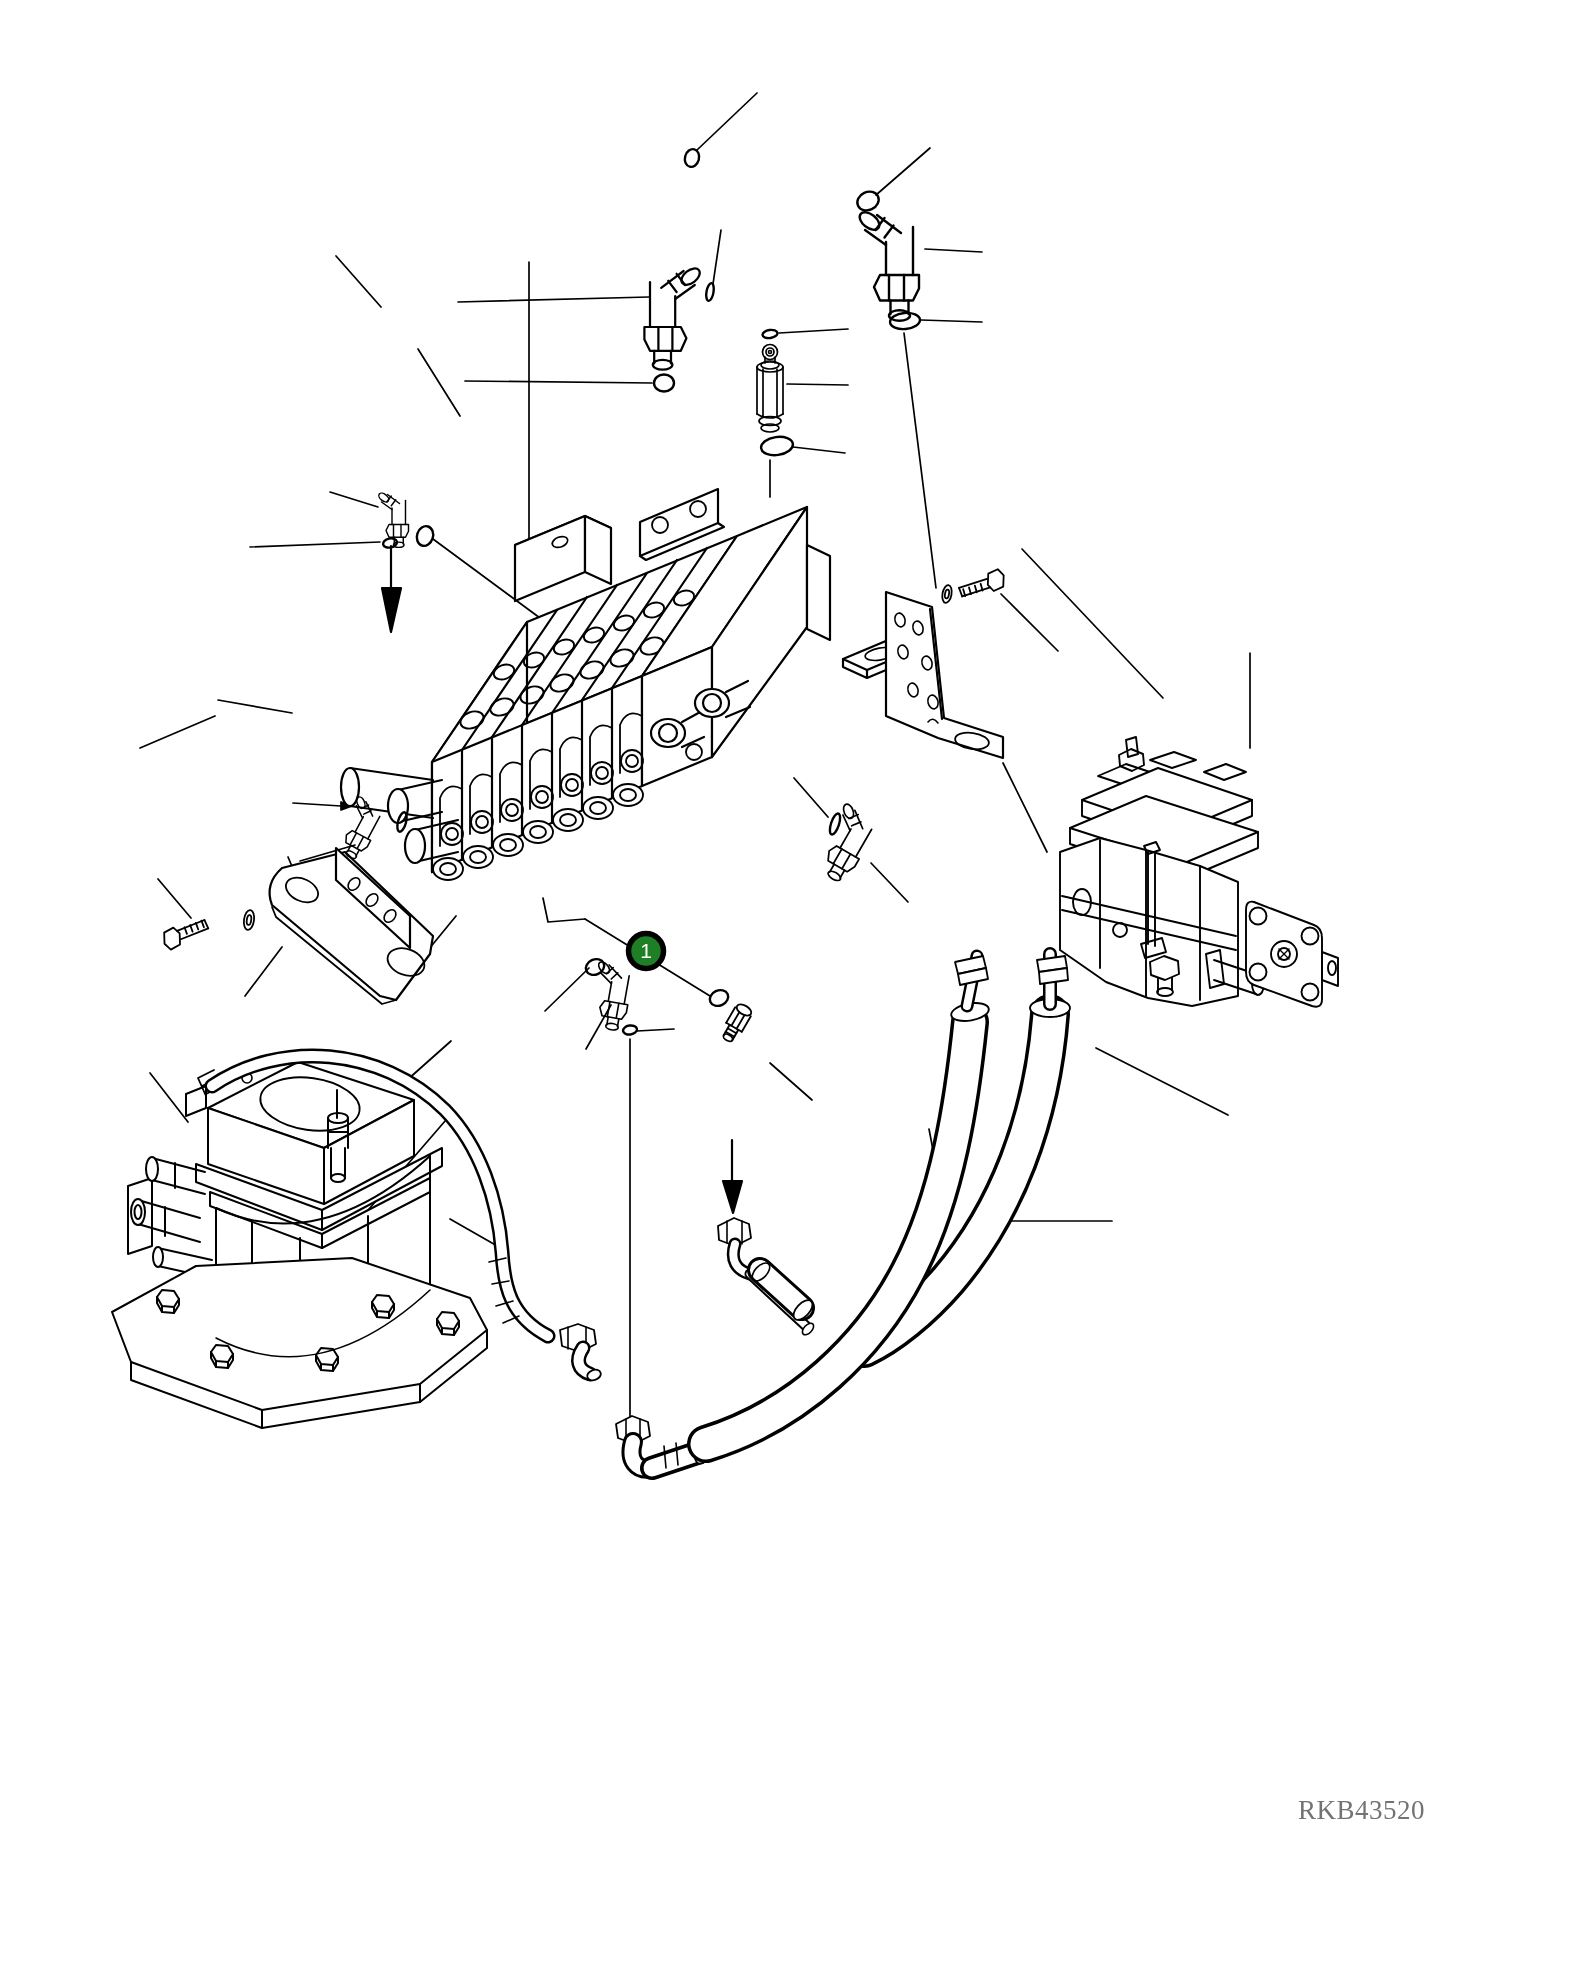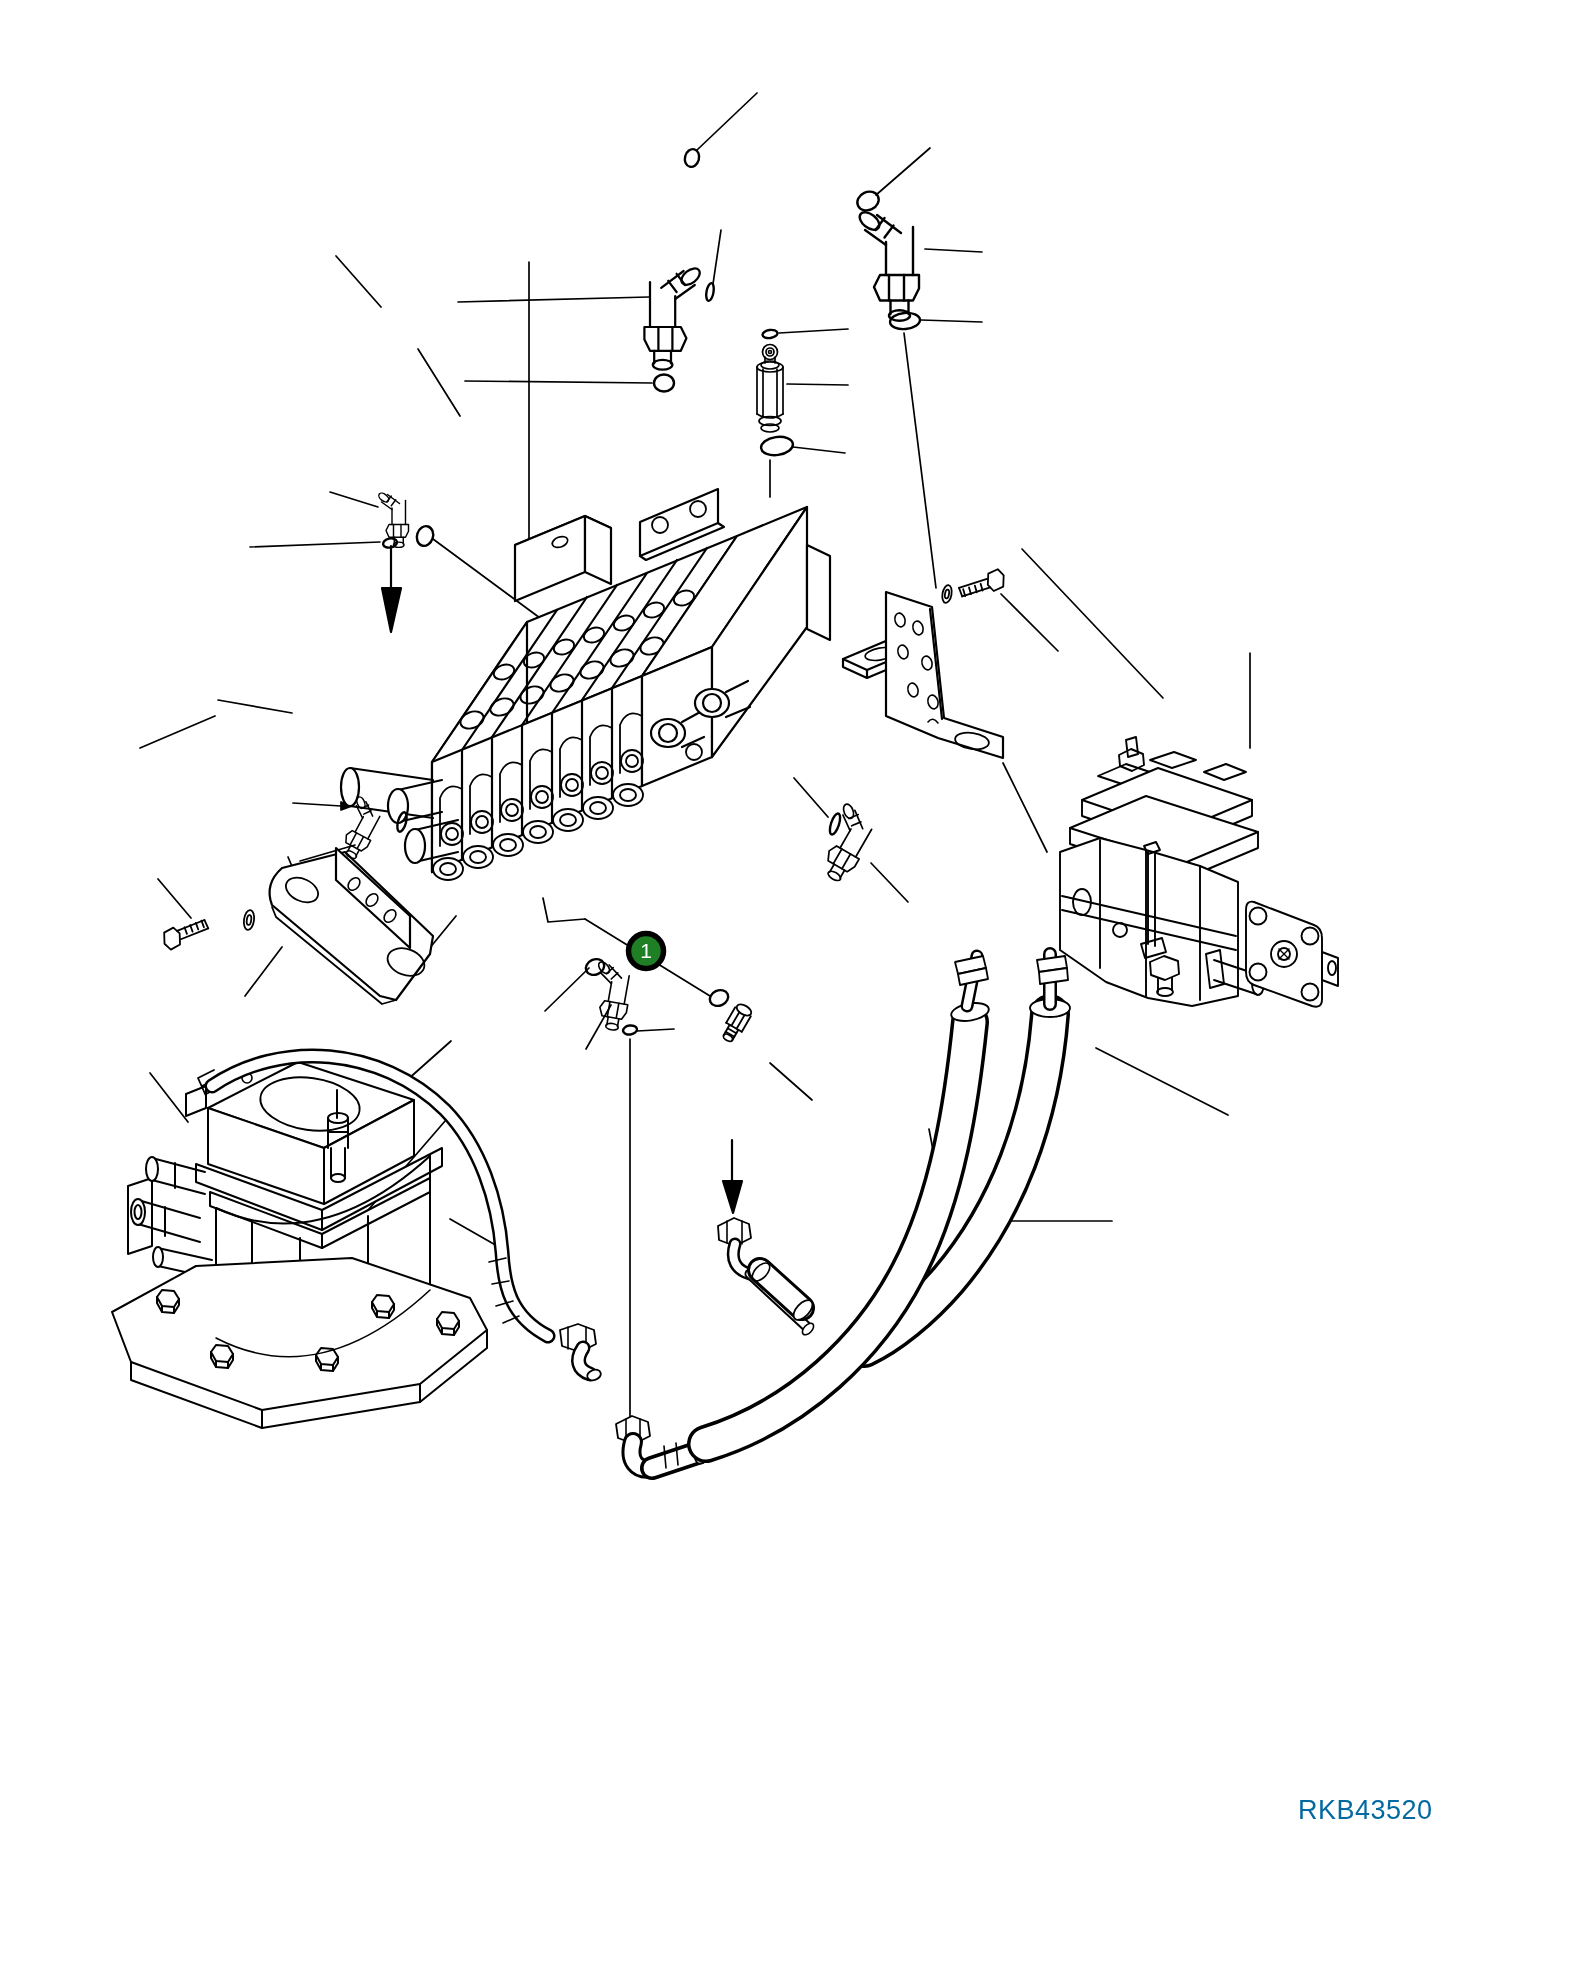--- a/index.html
+++ b/index.html
@@ -1,20 +1,20 @@
 <!DOCTYPE html>
 <html><head>
 <meta charset="utf-8">
 <style>
   html,body{margin:0;padding:0;background:#ffffff;}
   .stage{position:relative;width:1571px;height:1969px;background:#ffffff;overflow:hidden;
          font-family:"Liberation Sans",sans-serif;}
   .stage svg{position:absolute;left:0;top:0;}
-  .code{position:absolute;left:1298px;top:1795px;font-size:27px;color:#0369a1;
-        letter-spacing:.5px;font-family:Liberation Sans, sans-serif;text-align:center;}
+  .code{position:absolute;left:1298px;top:1795px;font-size:27px;color:#737373;
+        letter-spacing:.5px;font-family:Liberation Serif, serif;text-align:center;}
   text{font-family:"Liberation Sans",sans-serif;}
 </style>
 </head>
 <body>
 
 <div class="stage">
 <svg width="1571" height="1969" viewBox="0 0 1571 1969">
   <defs>
     <g id="elbow" fill="none">
       <path d="M -2,2 L 14,-10"></path>

